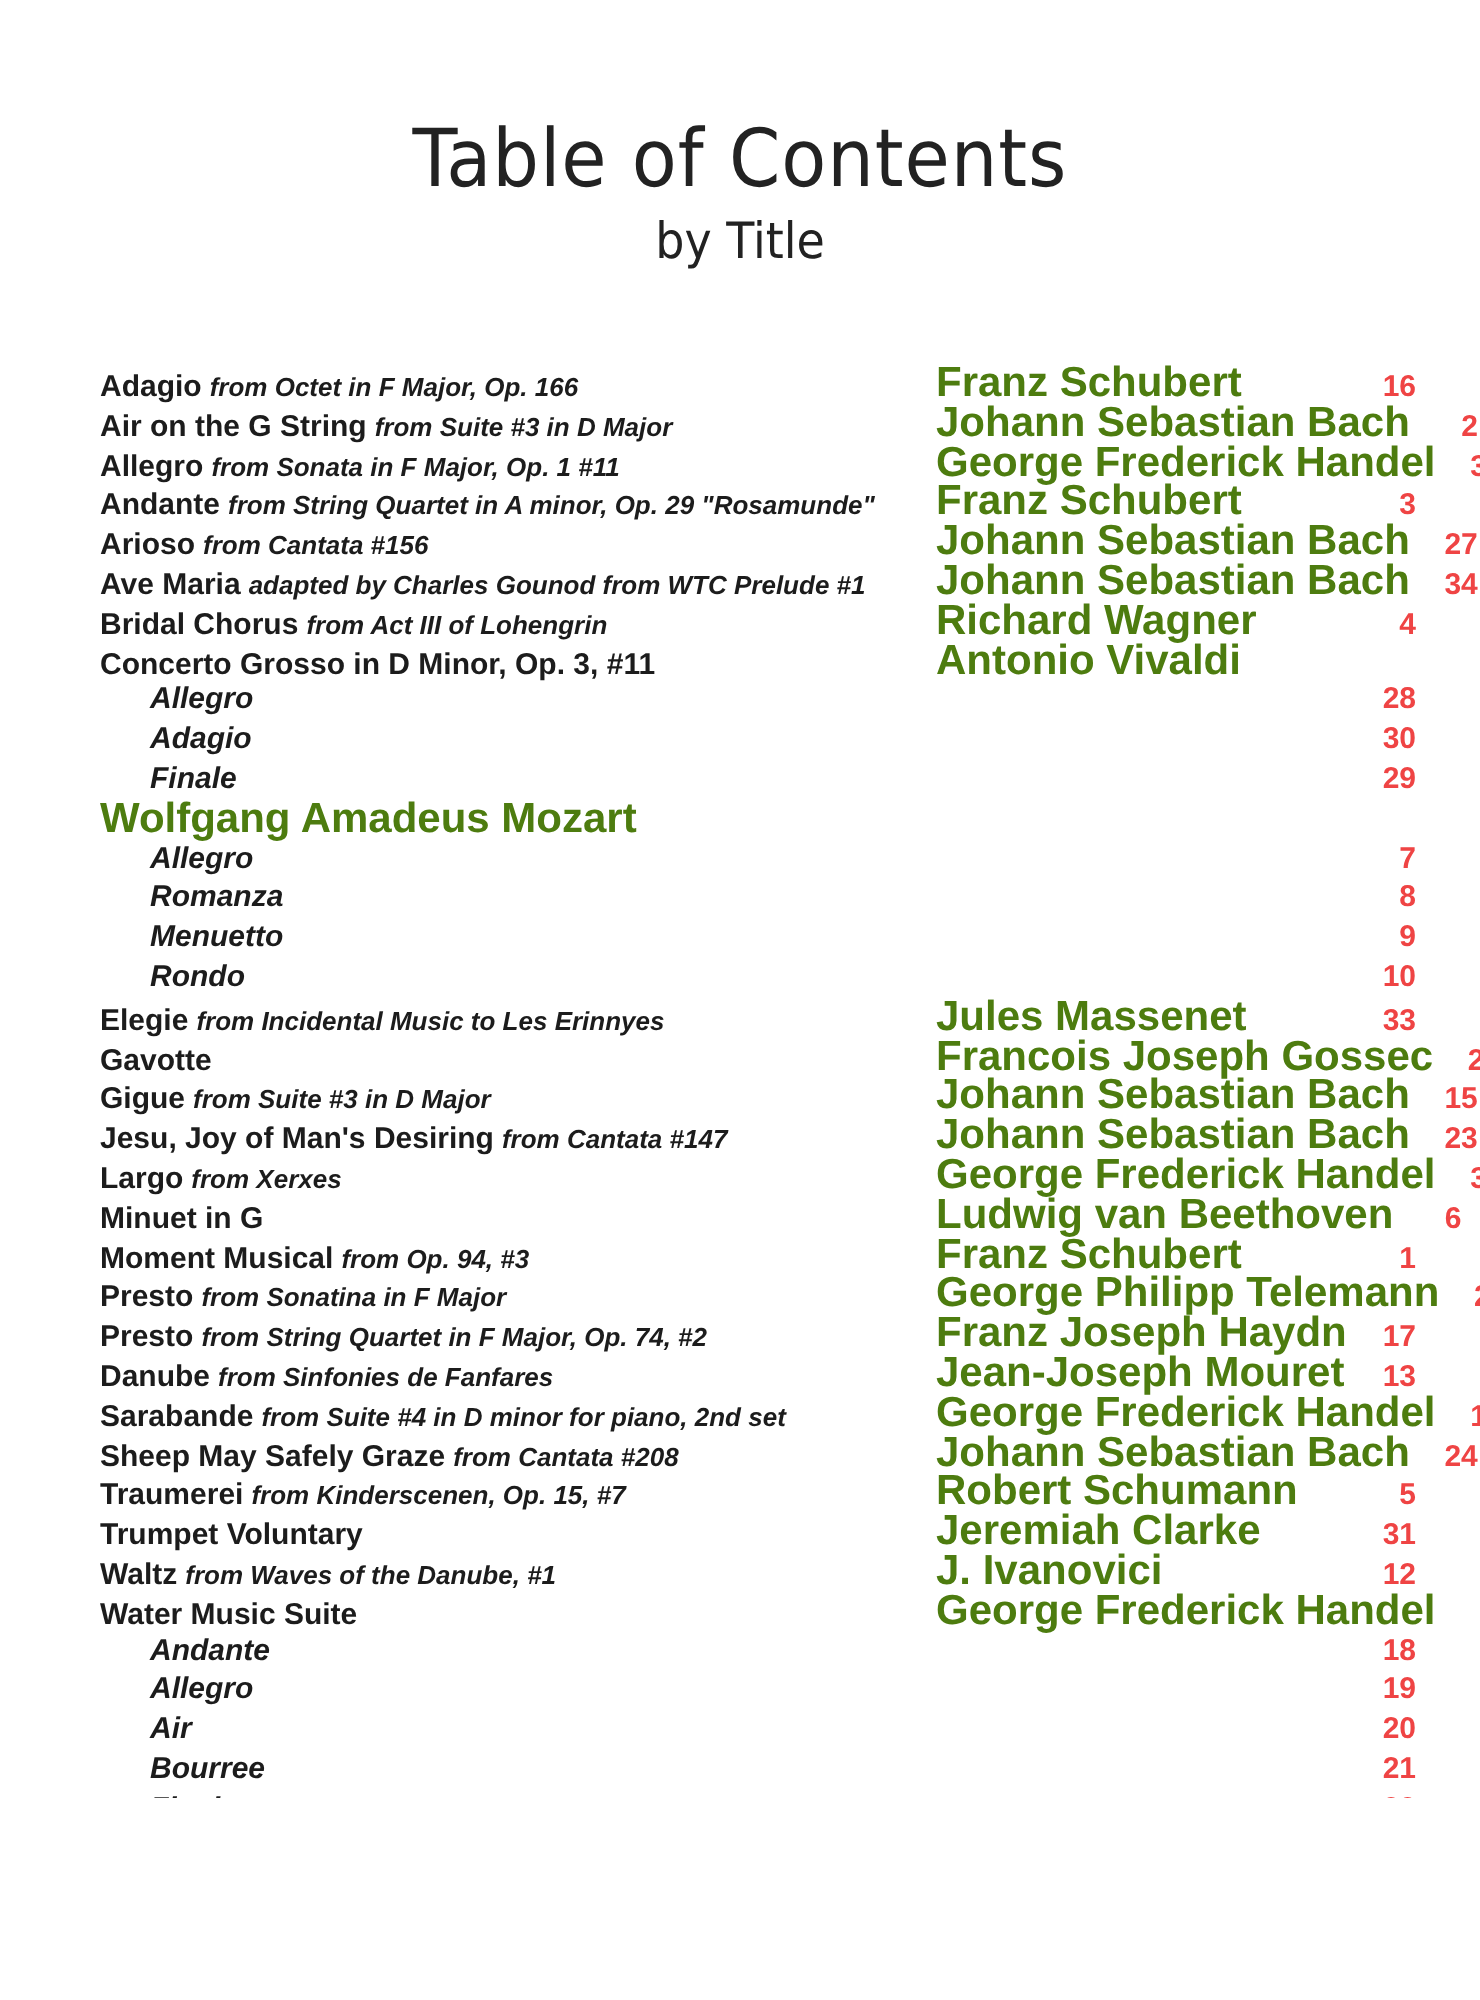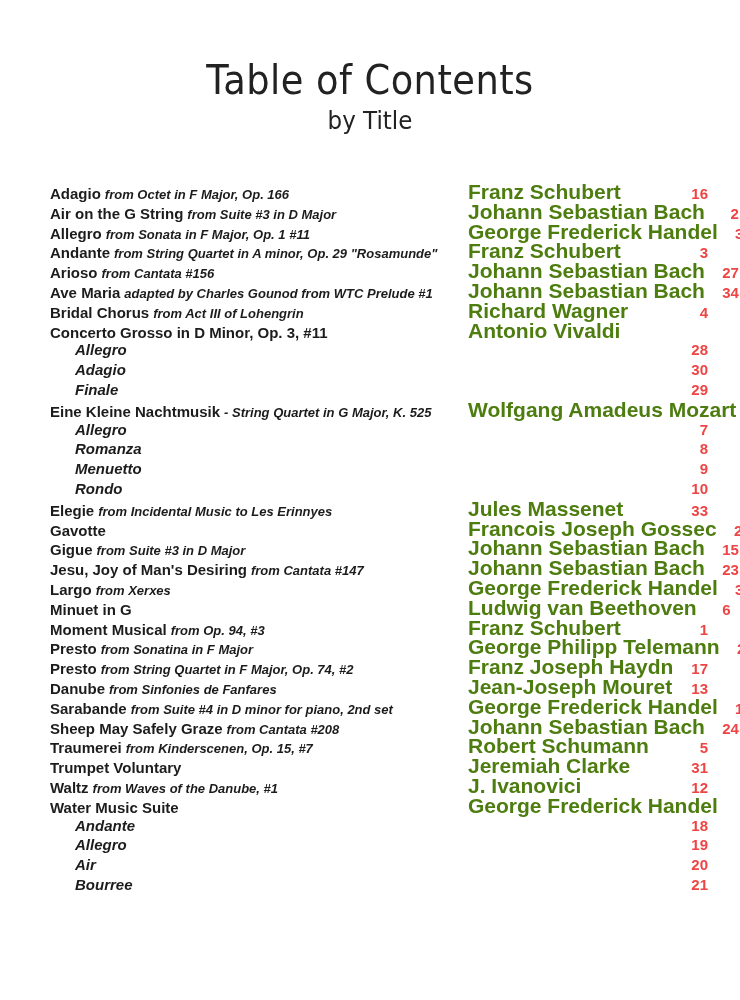--- a/index.html
+++ b/index.html
@@ -153,21 +153,20 @@
     <span class="cell-title"><span class="t">Adagio</span><span class="d"></span></span>
     <span class="cell-composer"></span>
     <span class="cell-page">30</span>
   </div>
       <div class="row indent">
     <span class="cell-title"><span class="t">Finale</span><span class="d"></span></span>
     <span class="cell-composer"></span>
     <span class="cell-page">29</span>
   </div>
       <div class="row">
-    <span class="cell-title"><span class="t">Eine Kleine Nachtmusik</span><span class="d">- String Quartet in G Major, K. 525</span></span>
     <span class="cell-composer">Wolfgang Amadeus Mozart</span>
     <span class="cell-page"></span>
   </div>
       <div class="row indent">
     <span class="cell-title"><span class="t">Allegro</span><span class="d"></span></span>
     <span class="cell-composer"></span>
     <span class="cell-page">7</span>
   </div>
       <div class="row indent">
     <span class="cell-title"><span class="t">Romanza</span><span class="d"></span></span>

